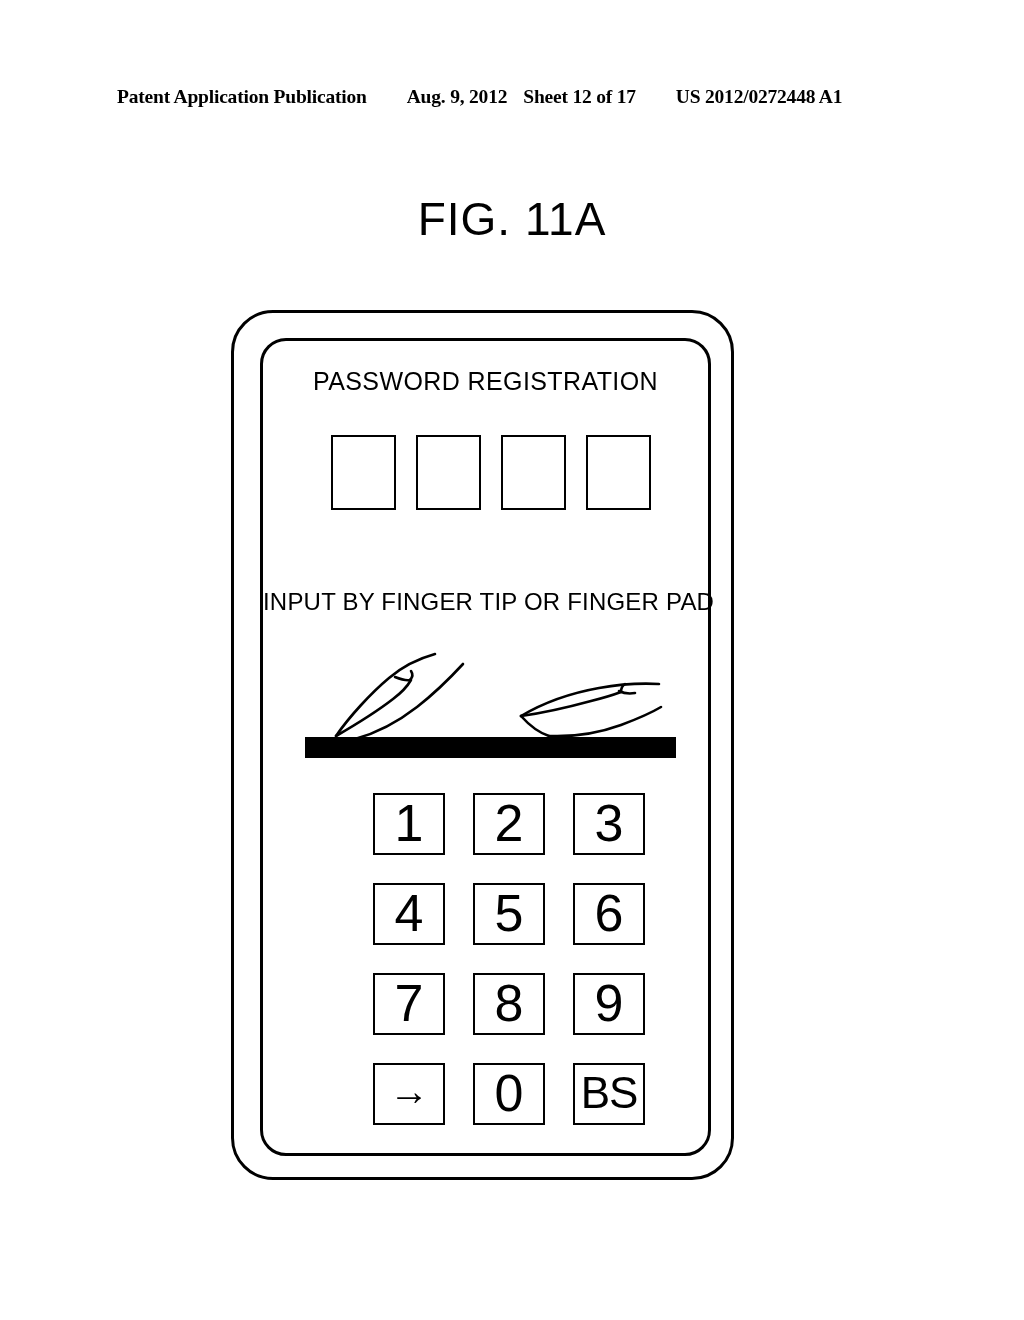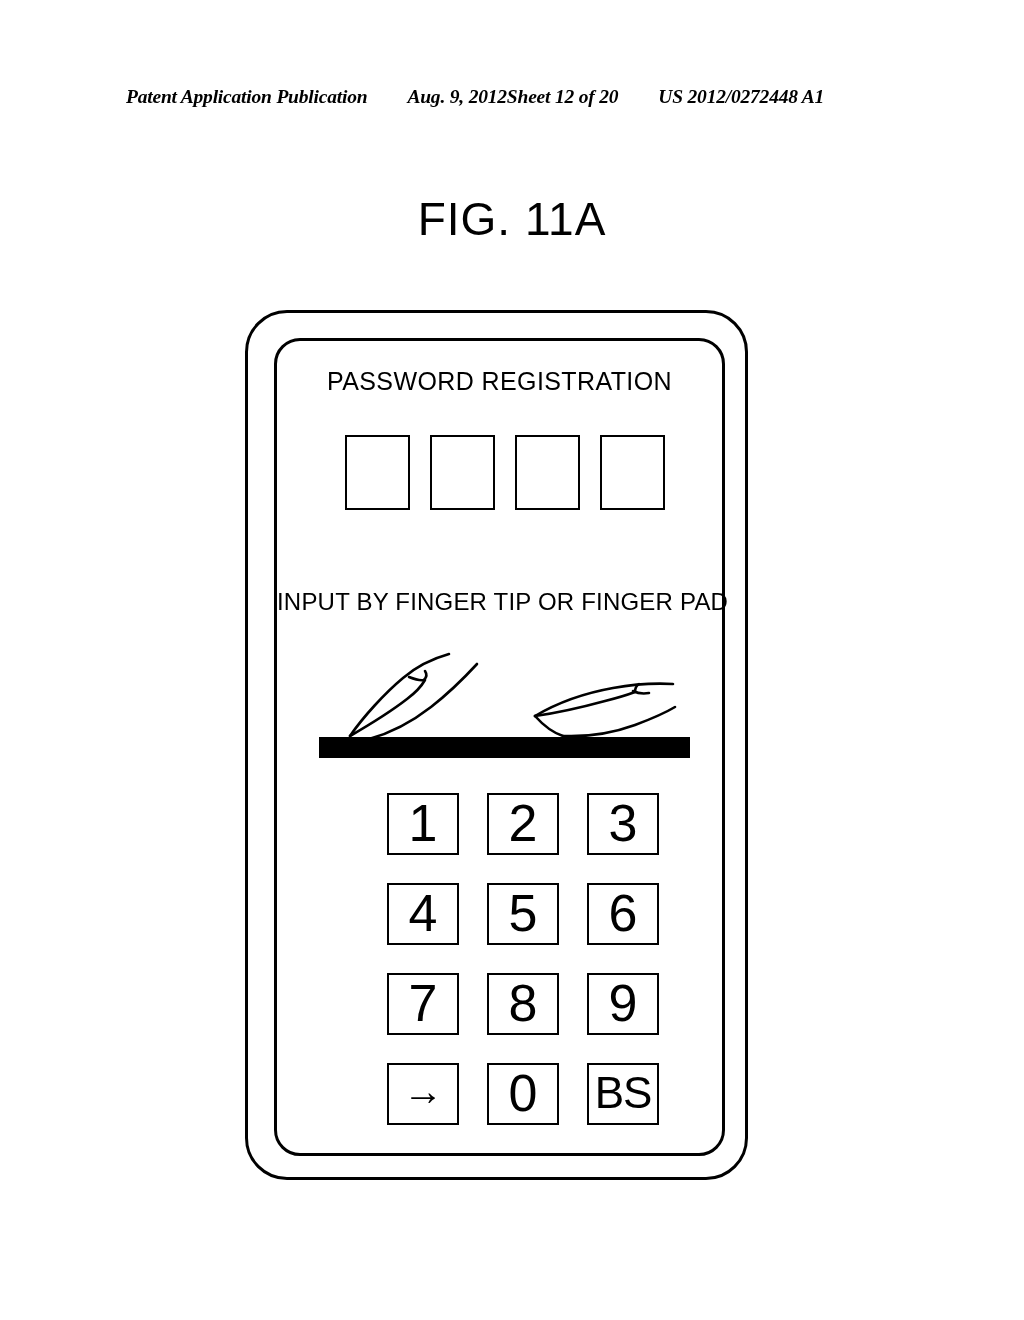--- a/index.html
+++ b/index.html
@@ -14,54 +14,53 @@
     position: relative;
     font-family: "Liberation Sans", sans-serif;
     color: #000000;
     overflow: hidden;
   }
 
   
   #patent-header {
     position: absolute;
     top: 86px;
-    left: 126px;
+    left: 117px;
     width: 772px;
     height: 24px;
     display: flex;
     align-items: baseline;
     font-family: "Liberation Serif", serif;
     font-weight: bold;
     font-size: 19.5px;
     letter-spacing: -0.2px;
     white-space: nowrap;
-    font-style: italic;
   }
   #patent-header .hdr-pub   { margin-right: 40px; }
-  #patent-header .hdr-date  { }
+  #patent-header .hdr-date  { margin-right: 16px; }
   #patent-header .hdr-sheet { margin-right: 40px; }
   #patent-header .hdr-num   { }
 
   
   #figure-title {
     position: absolute;
     top: 192px;
     left: 0;
     width: 1024px;
     text-align: center;
     font-family: "Liberation Sans", sans-serif;
     font-size: 46px;
     font-weight: 400;
     letter-spacing: 1px;
   }
 
   
   #device-body {
     position: absolute;
-    left: 245px;
+    left: 231px;
     top: 310px;
     width: 503px;
     height: 870px;
     border: 3px solid #000;
     border-radius: 42px;
     box-sizing: border-box;
     background: #fff;
   }
 
   
@@ -165,21 +164,21 @@
     font-size: 40px;
     padding-bottom: 6px;
   }
 </style>
 </head>
 <body>
 
 <div id="patent-header">
   <span class="hdr-pub">Patent Application Publication</span>
   <span class="hdr-date">Aug. 9, 2012</span>
-  <span class="hdr-sheet">Sheet 12 of 20</span>
+  <span class="hdr-sheet">Sheet 12 of 17</span>
   <span class="hdr-num">US 2012/0272448 A1</span>
 </div>
 
 <div id="figure-title">FIG. 11A</div>
 
 <div id="device-body">
   <div id="device-screen">
 
     <div id="screen-title">PASSWORD REGISTRATION</div>
 

